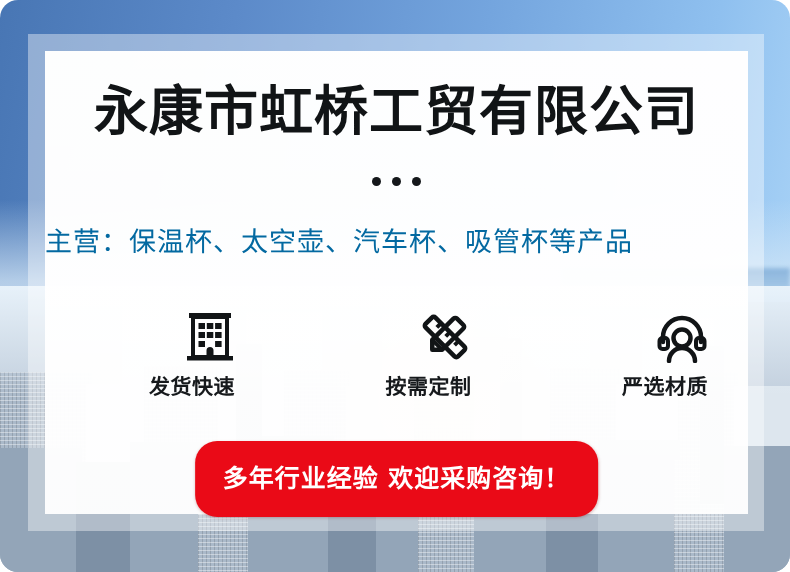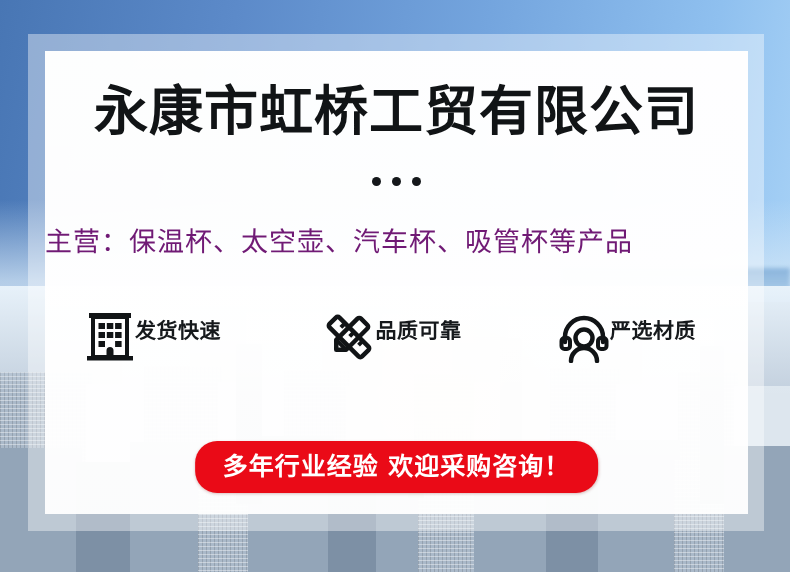--- a/index.html
+++ b/index.html
@@ -4,21 +4,21 @@
 <title>banner</title>
 <style>
   html,body{margin:0;padding:0;}
   body{
     width:790px;height:572px;overflow:hidden;
     font-family:"Liberation Sans","DejaVu Sans",sans-serif;
     background:#fff;
   }
 
   
-  .stage{position:relative;width:790px;height:572px;overflow:hidden;}
+  .stage{position:relative;width:790px;height:572px;overflow:hidden;border-radius:18px;}
 
   
   .bg{position:absolute;inset:0;overflow:hidden;}
 
   .sky{
     position:absolute;left:0;top:0;width:790px;height:340px;
     background:linear-gradient(100deg,#4876b4 0%,#5c8ac9 28%,#74a5de 58%,#8fc0ef 85%,#a8d2f6 100%);
   }
   .sky-haze{
     position:absolute;left:0;top:200px;width:790px;height:180px;
@@ -92,47 +92,47 @@
   }
   .dots i{display:block;width:9px;height:9px;border-radius:50%;background:#14171a;}
 
   .subtitle{
     position:absolute;left:0;top:173px;width:580px;
     text-align:center;
     font-family:"DejaVu Sans","Liberation Sans",sans-serif;
     font-weight:400;
     font-size:27px;line-height:36px;
     letter-spacing:1px;
-    color:#701a75;
+    color:#0369a1;
     white-space:nowrap;
   }
 
   
   .features{
     position:absolute;left:40px;top:258px;width:623px;
     display:flex;justify-content:space-between;align-items:flex-start;
   }
-  .feature{width:150px;display:flex;flex-direction:row;align-items:flex-start;}
+  .feature{width:150px;display:flex;flex-direction:column;align-items:flex-end;}
   .feature .ico{height:56px;display:flex;align-items:center;justify-content:center;}
   .feature .ico svg{display:block;}
   .feature .cap{
     margin-top:9px;
     font-family:"DejaVu Sans","Liberation Sans",sans-serif;
     font-weight:700;
     font-size:21px;line-height:26px;
     letter-spacing:.5px;
     color:#16191c;
     white-space:nowrap;
   }
 
   
   .cta{
     position:absolute;left:50%;top:390px;transform:translateX(-50%);
     display:flex;align-items:flex-end;justify-content:center;
-    height:44px;padding:4px 28px;
+    height:44px;padding:16px 28px;
     border-radius:22px;
     background:#ea0a17;
     box-shadow:0 1px 3px rgba(120,0,0,.25);
   }
   .cta span{
     font-family:"DejaVu Sans","Liberation Sans",sans-serif;
     font-weight:700;font-size:25px;line-height:44px;
     letter-spacing:1px;color:#fff;white-space:nowrap;
   }
 </style>
@@ -246,21 +246,21 @@
               <rect x="25" y="19" width="4" height="6" fill="#111416"></rect>
               <rect x="37.5" y="19" width="4" height="6" fill="#111416"></rect>
             </g>
             <g transform="rotate(-45 27 26)">
 
               <path d="M9 26 l7 -7 h30 a2.5 2.5 0 0 1 2.5 2.5 v9 a2.5 2.5 0 0 1 -2.5 2.5 h-30 z" stroke="#111416" stroke-width="4.5" stroke-linejoin="round" fill="none"></path>
               <path d="M16 19 v14" stroke="#111416" stroke-width="4"></path>
             </g>
           </svg>
         </span>
-        <span class="cap">品质可靠</span>
+        <span class="cap">按需定制</span>
       </div>
 
       <div class="feature">
         <span class="ico">
           <svg width="52" height="52" viewBox="0 0 52 52" fill="none">
             <path d="M7 31 v-5 a19 19 0 0 1 38 0 v5" stroke="#111416" stroke-width="4.5" stroke-linecap="round" fill="none"></path>
             <rect x="3.5" y="27" width="8.5" height="11" rx="3" stroke="#111416" stroke-width="4" fill="none"></rect>
             <rect x="40" y="27" width="8.5" height="11" rx="3" stroke="#111416" stroke-width="4" fill="none"></rect>
             <circle cx="26" cy="27" r="8.5" stroke="#111416" stroke-width="4.5" fill="none"></circle>
             <path d="M13 50 a13 13 0 0 1 26 0" stroke="#111416" stroke-width="4.5" stroke-linecap="round" fill="none"></path>

